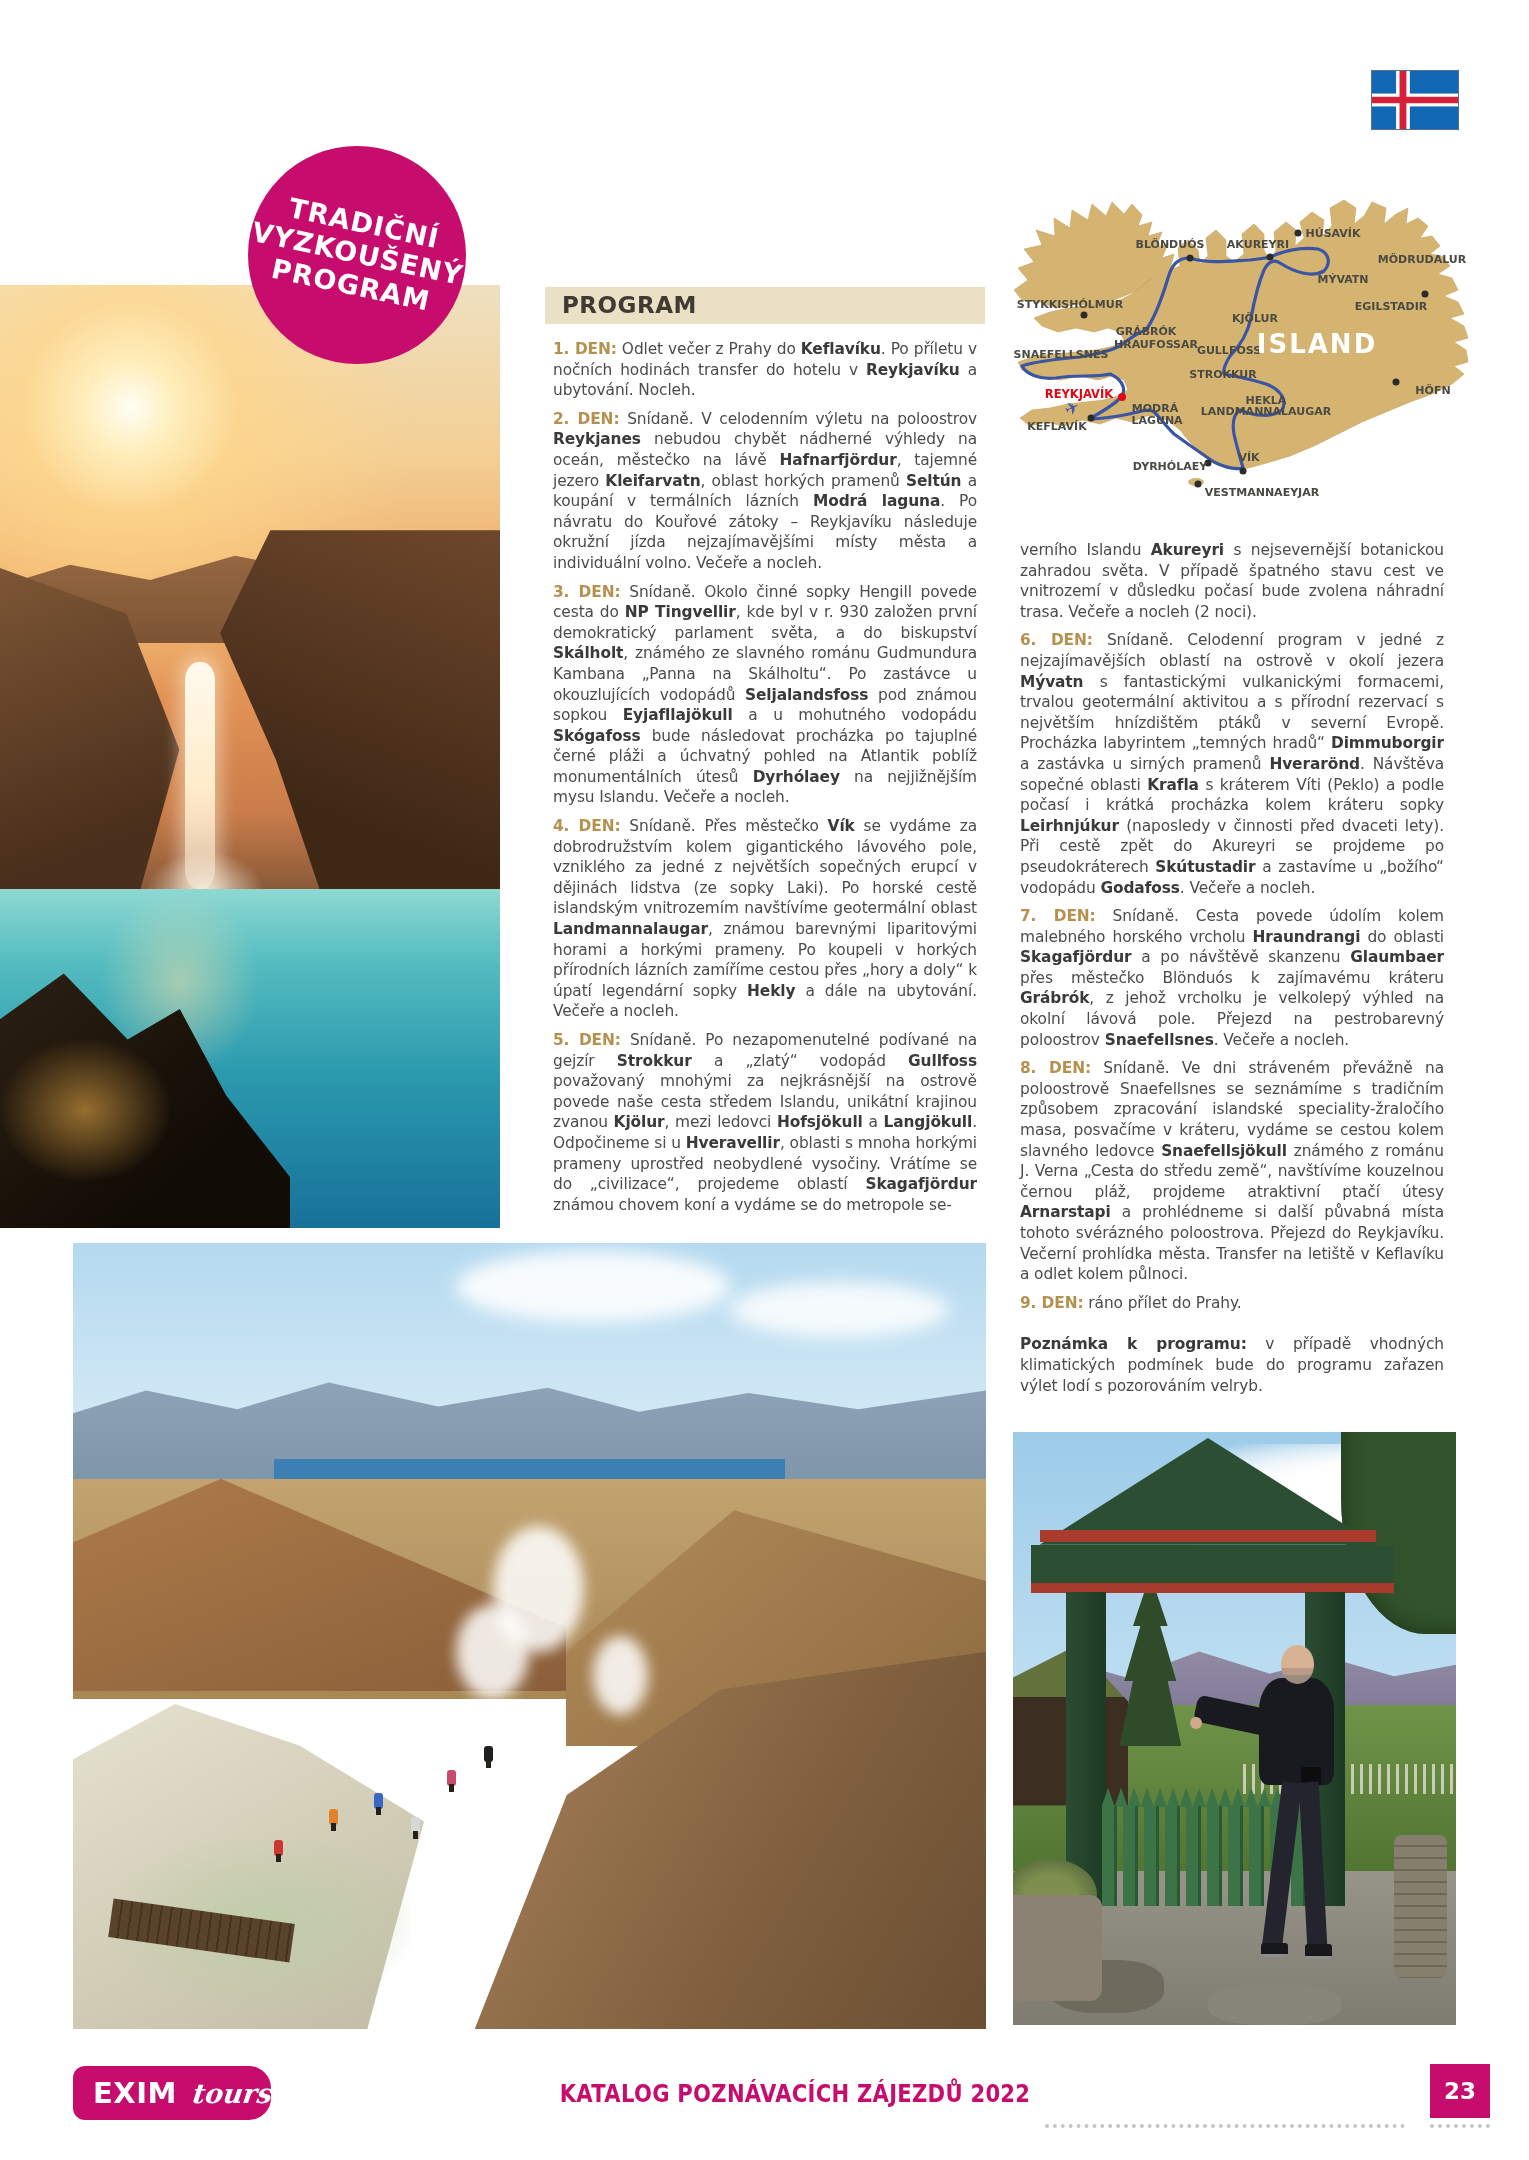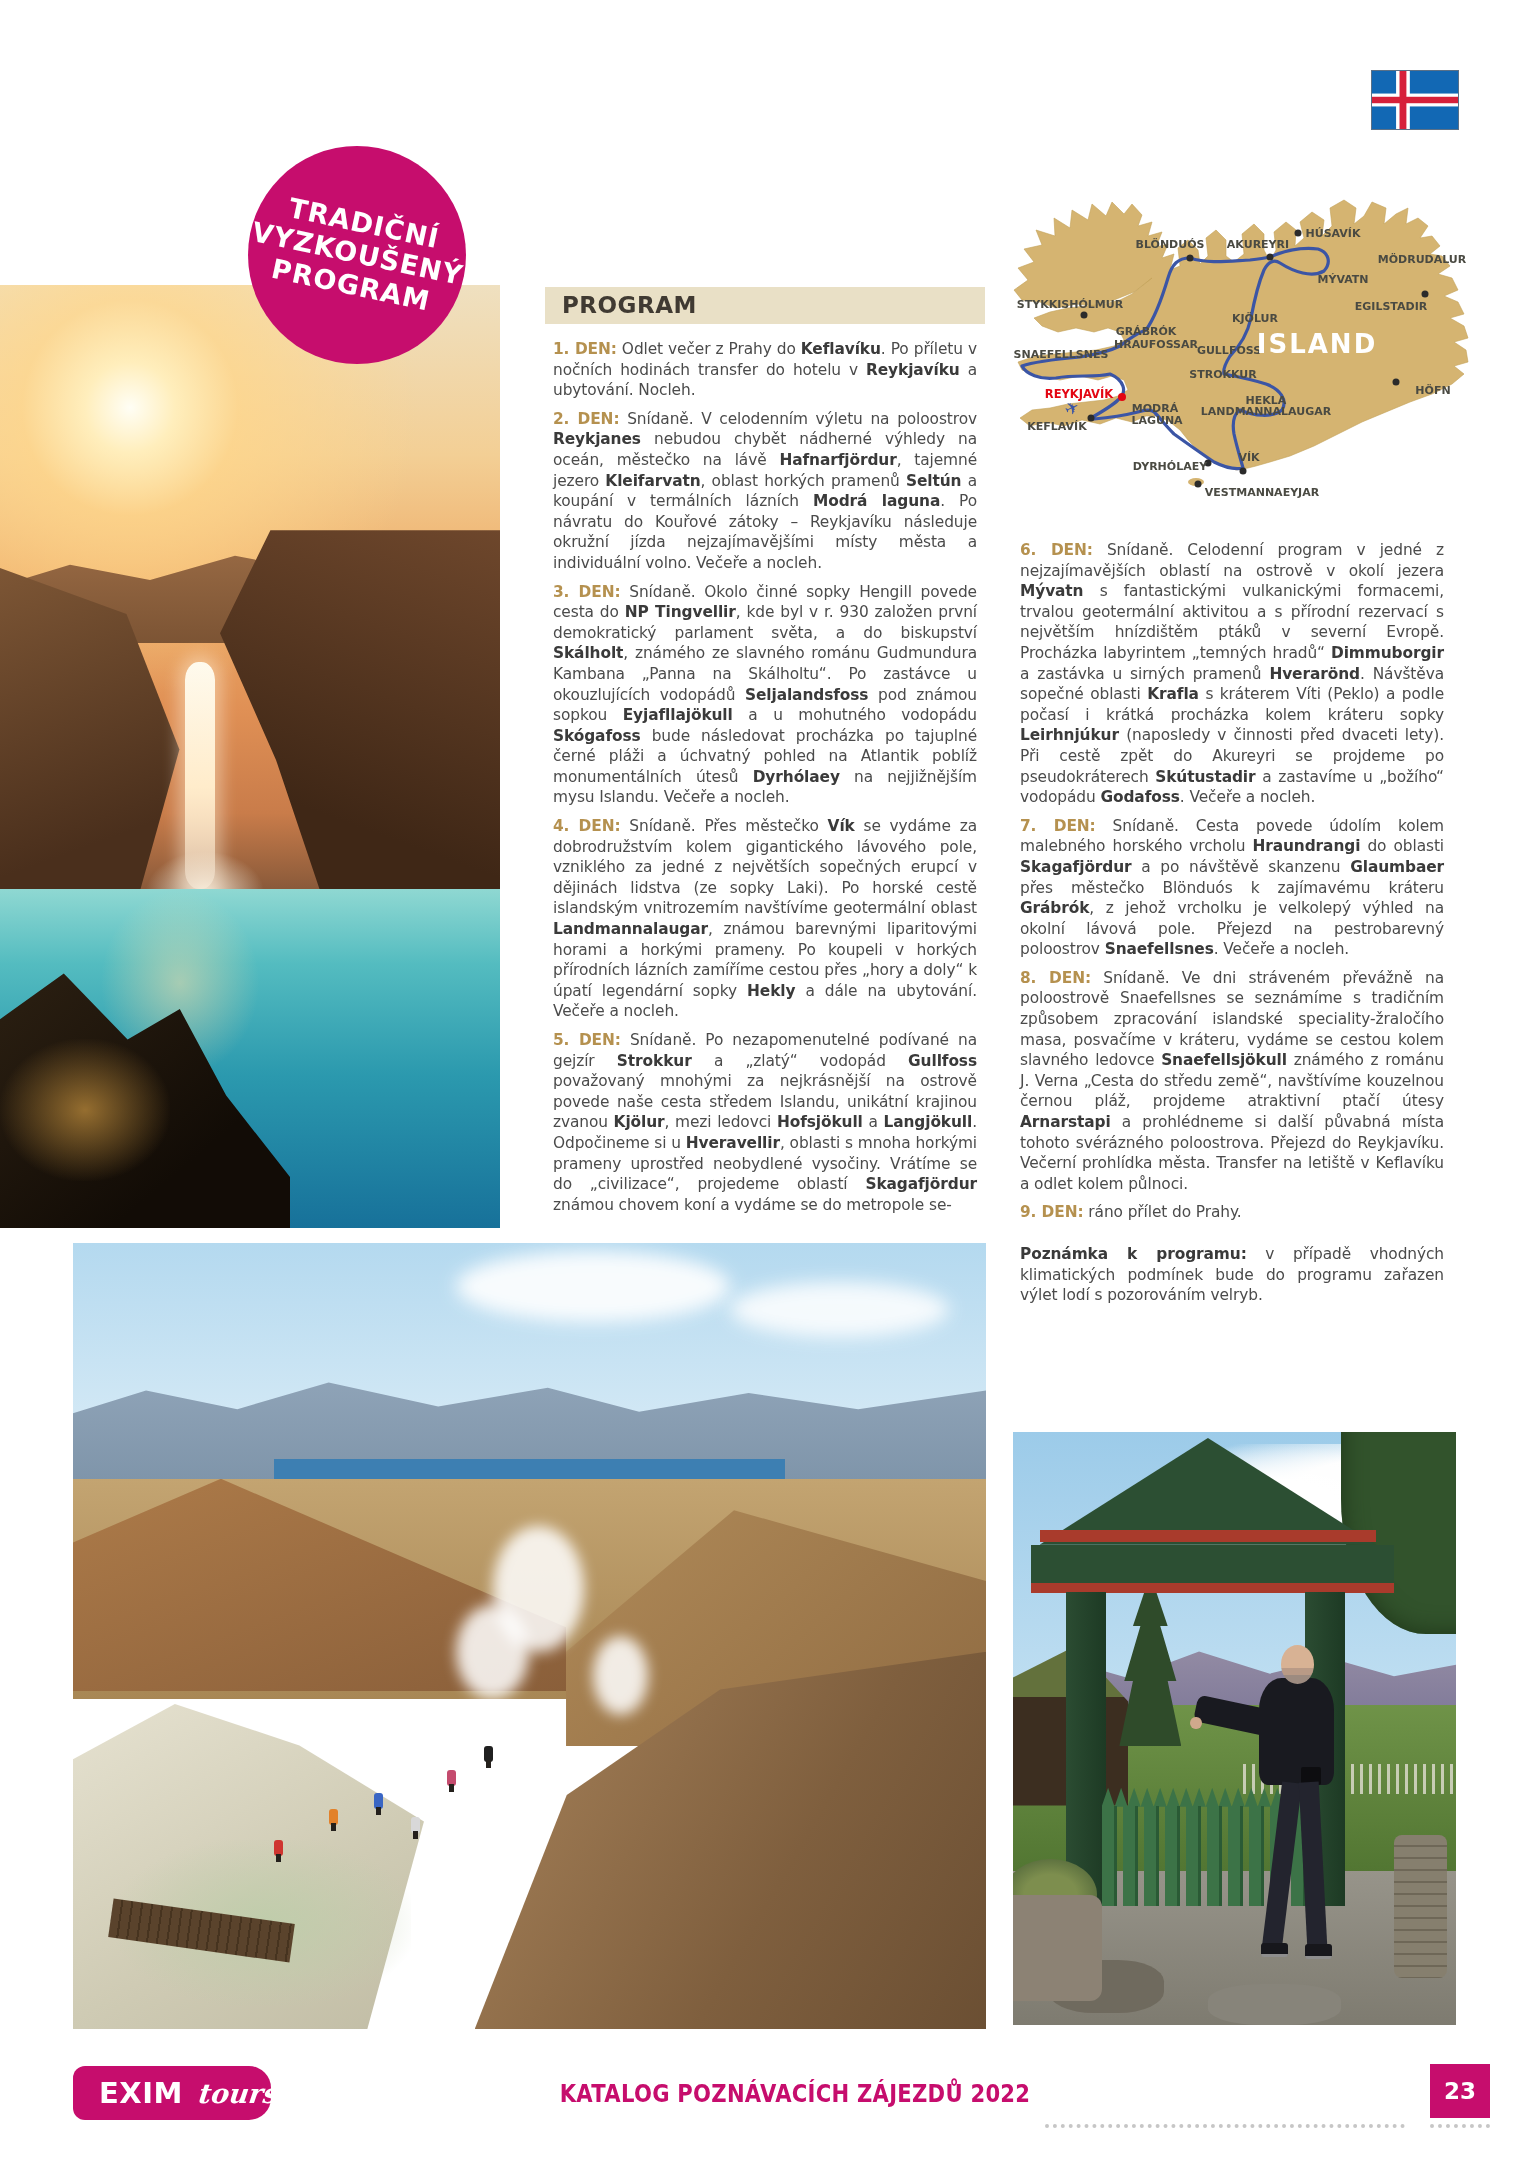--- a/index.html
+++ b/index.html
@@ -136,21 +136,21 @@
   .rp-shoeL{left:56%;top:86.2%;width:6%;height:2.4%;background:#17171c;border-bottom:3px solid #8d8d8d;border-radius:3px}
   .rp-shoeR{left:66%;top:86.4%;width:6%;height:2.4%;background:#17171c;border-bottom:3px solid #8d8d8d;border-radius:3px}
   .rp-planterstone{left:-3%;bottom:4%;width:23%;height:18%;background:#8c8274;border-radius:12px}
   .rp-plantergrass{left:-2%;bottom:16%;width:21%;height:12%;
                    background:radial-gradient(ellipse,#7d8e4e 40%,#5f7340 70%);border-radius:50%}
   .rp-stack{right:2%;bottom:8%;width:12%;height:24%;border-radius:8px;
             background:repeating-linear-gradient(180deg,#867f6e 0 10px,#6e6757 10px 12px)}
 
   
   .logo-box{position:absolute;left:73px;top:2066px;width:198px;height:54px;background:#c60d6d;
-            border-radius:12px 22px 22px 12px;display:flex;align-items:center;padding-left:10px;gap:16px}
+            border-radius:12px 22px 22px 12px;display:flex;align-items:center;padding-left:4px;gap:16px}
   .logo-exim{color:#fff;font-weight:800;font-size:29px;letter-spacing:.5px}
   .logo-tours{color:#fff;font-family:"DejaVu Serif","Liberation Serif",serif;font-style:italic;
               font-weight:700;font-size:27px;transform:skewX(-8deg)}
   .catalog-title{position:absolute;left:795px;top:2080px;transform:translateX(-50%) scaleX(.88);
                  color:#c60d6d;font-weight:700;font-size:24px;white-space:nowrap;letter-spacing:.3px}
   .evropa-box{position:absolute;left:1045px;top:2064px;width:360px;height:54px;background:#c60d6d;
               color:#fff;font-weight:700;font-size:21px;letter-spacing:.5px;
               display:flex;align-items:center;justify-content:center}
   .page-box{position:absolute;left:1430px;top:2064px;width:60px;height:54px;background:#c60d6d;
             color:#fff;font-weight:700;font-size:23px;display:flex;align-items:center;justify-content:center}
@@ -264,20 +264,21 @@
     <span>PROGRAM</span>
   </div>
   <div class="textcol" id="col-left">
       <p class="para"><span class="r-day">1. DEN:</span><span> Odlet večer z Prahy do </span><span class="r-bold">Keflavíku</span><span>. Po příletu v nočních hodinách transfer do hotelu v </span><span class="r-bold">Reykjavíku</span><span> a ubytování. Nocleh.</span></p>
       <p class="para"><span class="r-day">2. DEN:</span><span> Snídaně. V celodenním výletu na poloostrov </span><span class="r-bold">Reykjanes</span><span> nebudou chybět nádherné výhledy na oceán, městečko na lávě </span><span class="r-bold">Hafnarfjördur</span><span>, tajemné jezero </span><span class="r-bold">Kleifarvatn</span><span>, oblast horkých pramenů </span><span class="r-bold">Seltún</span><span> a koupání v termálních lázních </span><span class="r-bold">Modrá laguna</span><span>. Po návratu do Kouřové zátoky – Reykjavíku následuje okružní jízda nejzajímavějšími místy města a individuální volno. Večeře a nocleh.</span></p>
       <p class="para"><span class="r-day">3. DEN:</span><span> Snídaně. Okolo činné sopky Hengill povede cesta do </span><span class="r-bold">NP Tingvellir</span><span>, kde byl v r. 930 založen první demokratický parlament světa, a do biskupství </span><span class="r-bold">Skálholt</span><span>, známého ze slavného románu Gudmundura Kambana „Panna na Skálholtu“. Po zastávce u okouzlujících vodopádů </span><span class="r-bold">Seljalandsfoss</span><span> pod známou sopkou </span><span class="r-bold">Eyjafllajökull</span><span> a u mohutného vodopádu </span><span class="r-bold">Skógafoss</span><span> bude následovat procházka po tajuplné černé pláži a úchvatný pohled na Atlantik poblíž monumentálních útesů </span><span class="r-bold">Dyrhólaey</span><span> na nejjižnějším mysu Islandu. Večeře a nocleh.</span></p>
       <p class="para"><span class="r-day">4. DEN:</span><span> Snídaně. Přes městečko </span><span class="r-bold">Vík</span><span> se vydáme za dobrodružstvím kolem gigantického lávového pole, vzniklého za jedné z největších sopečných erupcí v dějinách lidstva (ze sopky Laki). Po horské cestě islandským vnitrozemím navštívíme geotermální oblast </span><span class="r-bold">Landmannalaugar</span><span>, známou barevnými liparitovými horami a horkými prameny. Po koupeli v horkých přírodních lázních zamíříme cestou přes „hory a doly“ k úpatí legendární sopky </span><span class="r-bold">Hekly</span><span> a dále na ubytování. Večeře a nocleh.</span></p>
       <p class="para"><span class="r-day">5. DEN:</span><span> Snídaně. Po nezapomenutelné podívané na gejzír </span><span class="r-bold">Strokkur</span><span> a „zlatý“ vodopád </span><span class="r-bold">Gullfoss</span><span> považovaný mnohými za nejkrásnější na ostrově povede naše cesta středem Islandu, unikátní krajinou zvanou </span><span class="r-bold">Kjölur</span><span>, mezi ledovci </span><span class="r-bold">Hofsjökull</span><span> a </span><span class="r-bold">Langjökull</span><span>. Odpočineme si u </span><span class="r-bold">Hveravellir</span><span>, oblasti s mnoha horkými prameny uprostřed neobydlené vysočiny. Vrátíme se do „civilizace“, projedeme oblastí </span><span class="r-bold">Skagafjördur</span><span> známou chovem koní a vydáme se do metropole se-</span></p>
     </div>
   <div class="textcol" id="col-right">
+      <p class="para"><span>verního Islandu </span><span class="r-bold">Akureyri</span><span> s nejsevernější botanickou zahradou světa. V případě špatného stavu cest ve vnitrozemí v důsledku počasí bude zvolena náhradní trasa. Večeře a nocleh (2 noci).</span></p>
       <p class="para"><span class="r-day">6. DEN:</span><span> Snídaně. Celodenní program v jedné z nejzajímavějších oblastí na ostrově v okolí jezera </span><span class="r-bold">Mývatn</span><span> s fantastickými vulkanickými formacemi, trvalou geotermální aktivitou a s přírodní rezervací s největším hnízdištěm ptáků v severní Evropě. Procházka labyrintem „temných hradů“ </span><span class="r-bold">Dimmuborgir</span><span> a zastávka u sirných pramenů </span><span class="r-bold">Hverarönd</span><span>. Návštěva sopečné oblasti </span><span class="r-bold">Krafla</span><span> s kráterem Víti (Peklo) a podle počasí i krátká procházka kolem kráteru sopky </span><span class="r-bold">Leirhnjúkur</span><span> (naposledy v činnosti před dvaceti lety). Při cestě zpět do Akureyri se projdeme po pseudokráterech </span><span class="r-bold">Skútustadir</span><span> a zastavíme u „božího“ vodopádu </span><span class="r-bold">Godafoss</span><span>. Večeře a nocleh.</span></p>
       <p class="para"><span class="r-day">7. DEN:</span><span> Snídaně. Cesta povede údolím kolem malebného horského vrcholu </span><span class="r-bold">Hraundrangi</span><span> do oblasti </span><span class="r-bold">Skagafjördur</span><span> a po návštěvě skanzenu </span><span class="r-bold">Glaumbaer</span><span> přes městečko Blönduós k zajímavému kráteru </span><span class="r-bold">Grábrók</span><span>, z jehož vrcholku je velkolepý výhled na okolní lávová pole. Přejezd na pestrobarevný poloostrov </span><span class="r-bold">Snaefellsnes</span><span>. Večeře a nocleh.</span></p>
       <p class="para"><span class="r-day">8. DEN:</span><span> Snídaně. Ve dni stráveném převážně na poloostrově Snaefellsnes se seznámíme s tradičním způsobem zpracování islandské speciality-žraločího masa, posvačíme v kráteru, vydáme se cestou kolem slavného ledovce </span><span class="r-bold">Snaefellsjökull</span><span> známého z románu J. Verna „Cesta do středu země“, navštívíme kouzelnou černou pláž, projdeme atraktivní ptačí útesy </span><span class="r-bold">Arnarstapi</span><span> a prohlédneme si další půvabná místa tohoto svérázného poloostrova. Přejezd do Reykjavíku. Večerní prohlídka města. Transfer na letiště v Keflavíku a odlet kolem půlnoci.</span></p>
       <p class="para"><span class="r-day">9. DEN:</span><span> ráno přílet do Prahy.</span></p>
       <p class="para gap"><span class="r-bold">Poznámka k programu:</span><span> v případě vhodných klimatických podmínek bude do programu zařazen výlet lodí s pozorováním velryb.</span></p>
     </div>
 
   <div class="photo" id="photo-mid">
     <div class="mp-sky"></div>
     <div class="mp-cloud1"></div>

